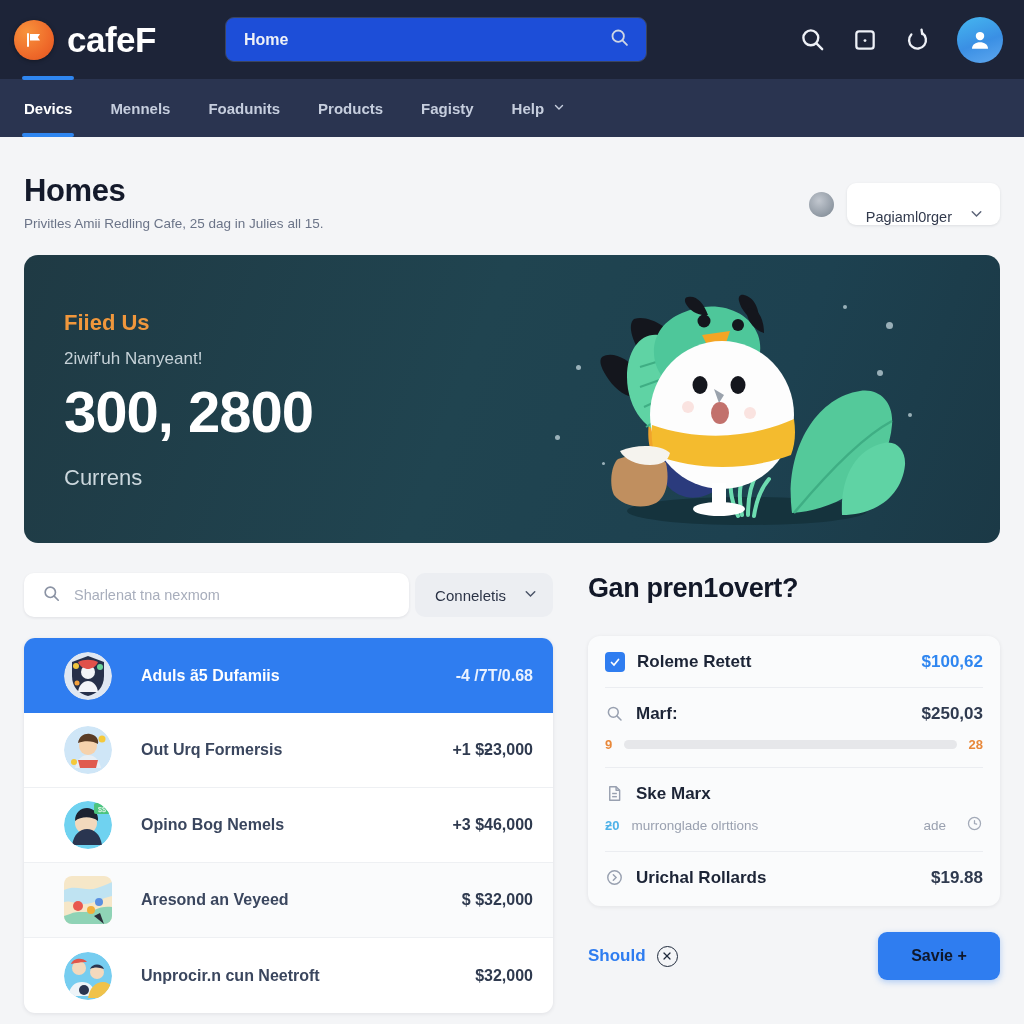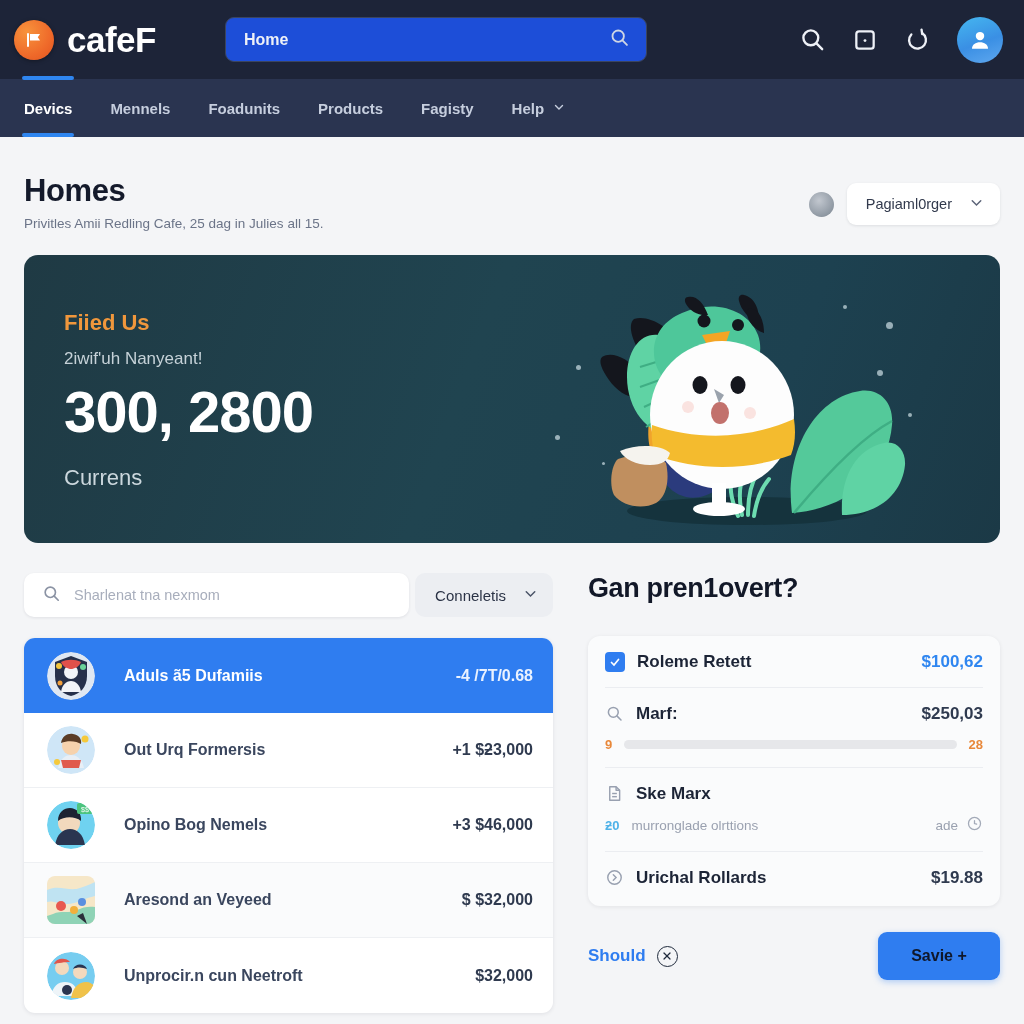--- a/index.html
+++ b/index.html
@@ -80,21 +80,21 @@
   .page-title { font-size: 31px; font-weight: 700; color: #141a2b; letter-spacing: -0.4px; }
   .page-sub { font-size: 13.5px; color: #6b7488; margin-top: 7px; }
   .title-right { margin-left: auto; display: flex; align-items: center; gap: 13px; padding-top: 10px; }
   .mini-av {
     width: 25px; height: 25px; border-radius: 50%;
     background: radial-gradient(circle at 40% 35%, #b9bfc8, #7d8894 70%, #5d6670);
     opacity: .85;
   }
   .dropdown {
     height: 42px; background: #ffffff; border-radius: 9px;
-    display: flex; align-items: center; gap: 16px; padding: 0 15px 0 19px;
+    display: flex; align-items: flex-end; gap: 16px; padding: 0 15px 0 19px;
     box-shadow: 0 1px 3px rgba(20,26,43,.10); cursor: pointer;
   }
   .dropdown span { font-size: 14.5px; color: #323a4d; font-weight: 500; }
 
   
   .hero {
     margin-top: 24px; height: 288px; border-radius: 14px;
     background: linear-gradient(110deg, #1f3a44 0%, #204450 45%, #1d4150 75%, #1b3946 100%);
     position: relative; overflow: hidden;
   }
@@ -131,21 +131,21 @@
     display: flex; align-items: center; gap: 16px; padding: 0 14px 0 20px;
     cursor: pointer;
   }
   .conn-dd span { font-size: 15px; color: #2b3346; font-weight: 500; }
 
   .list-card {
     margin-top: 21px; background: #ffffff; border-radius: 11px;
     box-shadow: 0 1px 4px rgba(20,26,43,.09); overflow: hidden;
   }
   .lrow {
-    height: 75px; display: flex; align-items: center; padding: 0 20px 0 23px;
+    height: 75px; display: flex; align-items: center; padding: 0 20px 0 40px;
     border-bottom: 1px solid #eef0f3; cursor: pointer;
   }
   .lrow:last-child { border-bottom: 0; }
   .lrow.selected { background: #2f7df0; border-bottom: 0; }
   .lrow.alt { background: #fafbfc; }
   .lav {
     width: 48px; height: 48px; border-radius: 50%; flex: 0 0 48px;
     position: relative; overflow: hidden;
   }
   .lav.sq { border-radius: 8px; }
@@ -176,21 +176,21 @@
   }
   .progress-line { display: flex; align-items: center; gap: 12px; margin-top: 10px; }
   .pnum { font-size: 13px; color: #e8883a; font-weight: 600; }
   .ptrack {
     flex: 1; height: 9px; border-radius: 5px; background: #e6e7ea; overflow: hidden;
   }
   .pfill { height: 100%; border-radius: 5px; background: #ee7a22; }
   .subline { display: flex; align-items: center; gap: 12px; margin-top: 8px; }
   .sub-num { font-size: 13px; color: #4fb2e8; font-weight: 700; }
   .sub-text { font-size: 13.5px; color: #9aa1b0; }
-  .sub-right { margin-left: auto; display: flex; align-items: center; gap: 8px; }
+  .sub-right { margin-left: auto; display: flex; align-items: center; gap: 20px; }
   .sub-right-text { font-size: 13.5px; color: #9aa1b0; }
 
   .action-row { display: flex; align-items: center; margin-top: 26px; }
   .should-link {
     display: flex; align-items: center; gap: 11px; cursor: pointer;
   }
   .should-link span { font-size: 17px; font-weight: 700; color: #2f7df0; }
   .save-btn {
     margin-left: auto; background: #2f7df0; color: #0f172a;
     border: 0; border-radius: 9px; height: 48px; width: 122px;

